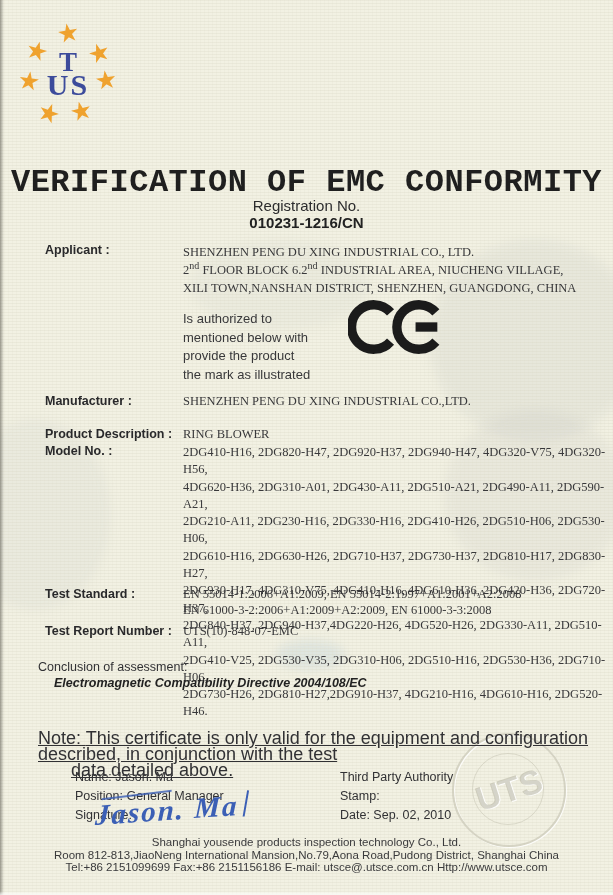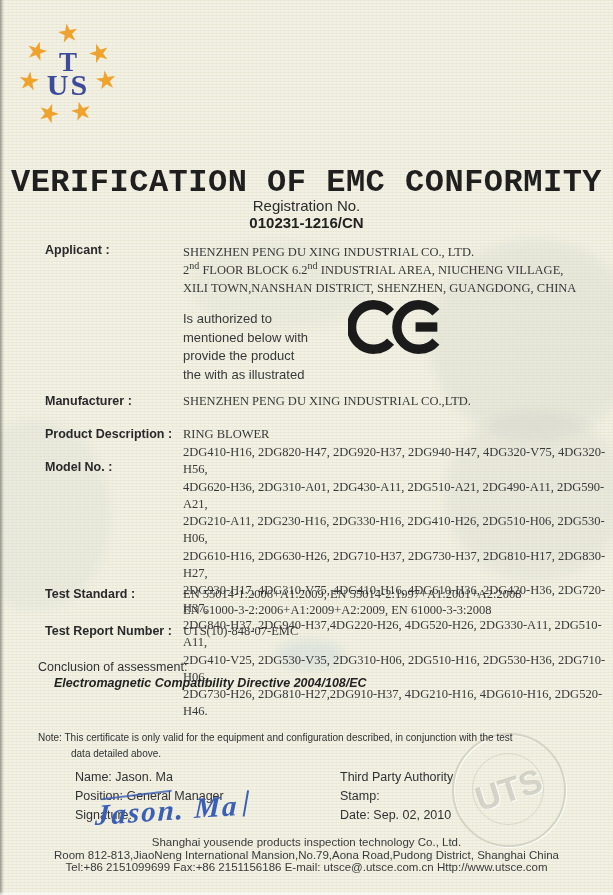--- a/index.html
+++ b/index.html
@@ -54,21 +54,21 @@
 
   .auth{position:absolute;left:183px;top:310px;width:175px;z-index:4;font-size:13px;color:#38383a;}
   .auth div{line-height:18.5px;}
   .ce{position:absolute;left:348px;top:298px;width:100px;height:58px;z-index:4;}
 
   
   .conclusion{position:absolute;left:38px;top:659px;width:549px;z-index:4;font-size:12.5px;color:#313134;}
   .conclusion .head{line-height:16px;}
   .conclusion .body{text-align:justify;text-indent:14px;line-height:15.6px;}
   .conclusion .dir{font-weight:700;font-style:italic;padding-left:16px;line-height:16px;color:#222;}
-  .note{position:absolute;left:38px;top:730px;width:555px;z-index:4;font-size:10px;color:#313134;line-height:16px;}
+  .note{position:absolute;left:38px;top:730px;width:555px;z-index:4;font-size:18px;color:#313134;line-height:16px;text-decoration:underline;}
   .note .l2{display:block;padding-left:33px;}
 
   
   .sig-left{left:45px;}
   .sig-right{left:310px;}
   .sigrow{position:absolute;z-index:4;font-size:12.5px;color:#313134;margin-left:30px;}
   .script{position:absolute;left:95px;top:794px;z-index:5;
     font-family:"Liberation Serif",serif;font-style:italic;font-weight:700;
     font-size:29px;color:#3B5FB5;letter-spacing:2px;
     transform:rotate(-4deg) skewX(-6deg);}
@@ -125,35 +125,35 @@
   <div class="val lines18" style="top:243px">
     <div>SHENZHEN PENG DU XING INDUSTRIAL CO., LTD.</div>
     <div><span>2</span><sup>nd</sup><span> FLOOR BLOCK 6.2</span><sup>nd</sup><span> INDUSTRIAL AREA, NIUCHENG VILLAGE,</span></div>
     <div>XILI TOWN,NANSHAN DISTRICT, SHENZHEN, GUANGDONG, CHINA</div>
   </div>
 
   <div class="auth">
     <div>Is authorized to</div>
     <div>mentioned below with</div>
     <div>provide the product</div>
-    <div>the with as illustrated</div>
+    <div>the mark as illustrated</div>
   </div>
   <svg class="ce" viewBox="0 0 225 130" aria-label="CE">
     <path d="M 95.7 32.2 A 50 50 0 1 0 95.7 97.8" fill="none" stroke="#1b1b1b" stroke-width="21"></path>
     <path d="M 197.7 32.2 A 50 50 0 1 0 197.7 97.8" fill="none" stroke="#1b1b1b" stroke-width="21"></path>
     <path d="M 152 65 H 201" fill="none" stroke="#1b1b1b" stroke-width="21"></path>
   </svg>
 
   <div class="lbl" style="top:394px">Manufacturer :</div>
   <div class="val" style="top:394px">SHENZHEN PENG DU XING INDUSTRIAL CO.,LTD.</div>
 
   <div class="lbl" style="top:427px">Product Description :</div>
   <div class="val" style="top:427px">RING BLOWER</div>
 
-  <div class="lbl" style="top:460px">Model No. :</div>
+  <div class="lbl" style="top:444px">Model No. :</div>
   <div class="val lines17" style="top:444px">
     <div>2DG410-H16, 2DG820-H47, 2DG920-H37, 2DG940-H47, 4DG320-V75, 4DG320-H56,</div>
     <div>4DG620-H36, 2DG310-A01, 2DG430-A11, 2DG510-A21, 2DG490-A11, 2DG590-A21,</div>
     <div>2DG210-A11, 2DG230-H16, 2DG330-H16, 2DG410-H26, 2DG510-H06, 2DG530-H06,</div>
     <div>2DG610-H16, 2DG630-H26, 2DG710-H37, 2DG730-H37, 2DG810-H17, 2DG830-H27,</div>
     <div>2DG930-H17, 4DG310-V75, 4DG410-H16, 4DG610-H36, 2DG420-H36, 2DG720-H37,</div>
     <div>2DG840-H37, 2DG940-H37,4DG220-H26, 4DG520-H26, 2DG330-A11, 2DG510-A11,</div>
     <div>2DG410-V25, 2DG530-V35, 2DG310-H06, 2DG510-H16, 2DG530-H36, 2DG710-H06,</div>
     <div>2DG730-H26, 2DG810-H27,2DG910-H37, 4DG210-H16, 4DG610-H16, 2DG520-H46.</div>
   </div>

